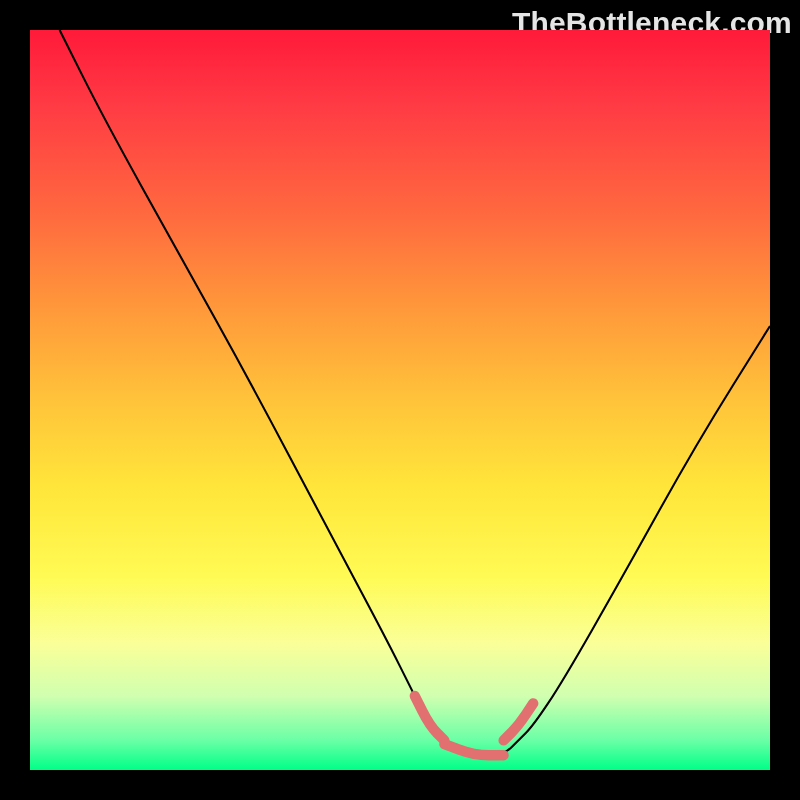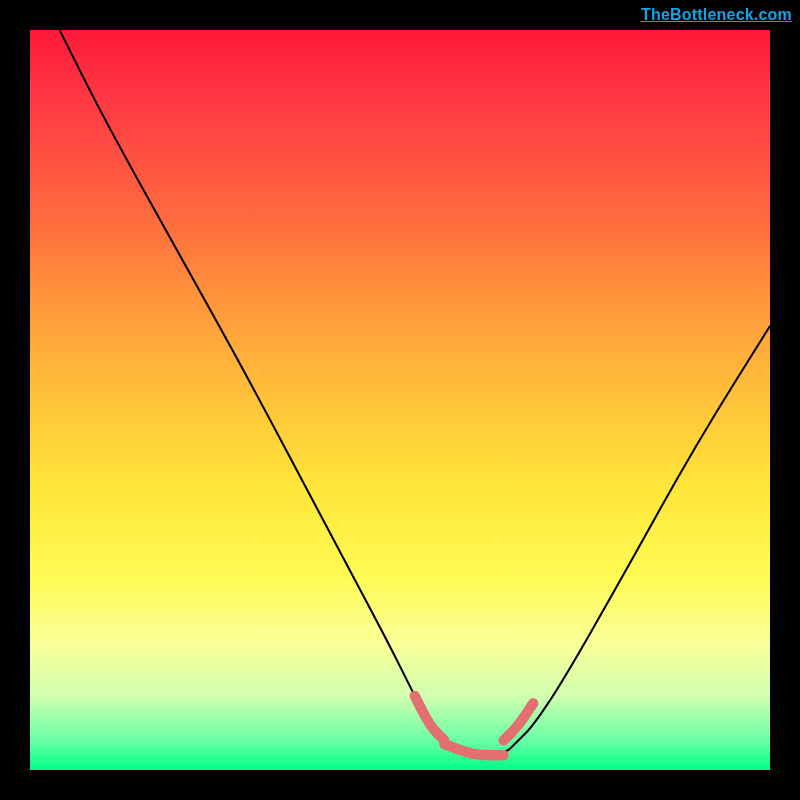--- a/index.html
+++ b/index.html
@@ -14,26 +14,25 @@
   .frame {
     position: relative;
     width: 800px;
     height: 800px;
     background: #000;
   }
   .watermark {
     position: absolute;
     top: 6px;
     right: 8px;
-    color: #0ea5e9;
-    font-size: 16px;
+    color: #e5e5e5;
+    font-size: 30px;
     font-weight: 600;
     letter-spacing: 0.2px;
     user-select: none;
-    text-decoration: underline;
   }
   .plot {
     position: absolute;
     left: 30px;
     top: 30px;
     width: 740px;
     height: 740px;
   }
   .gradient {
     position: absolute;

